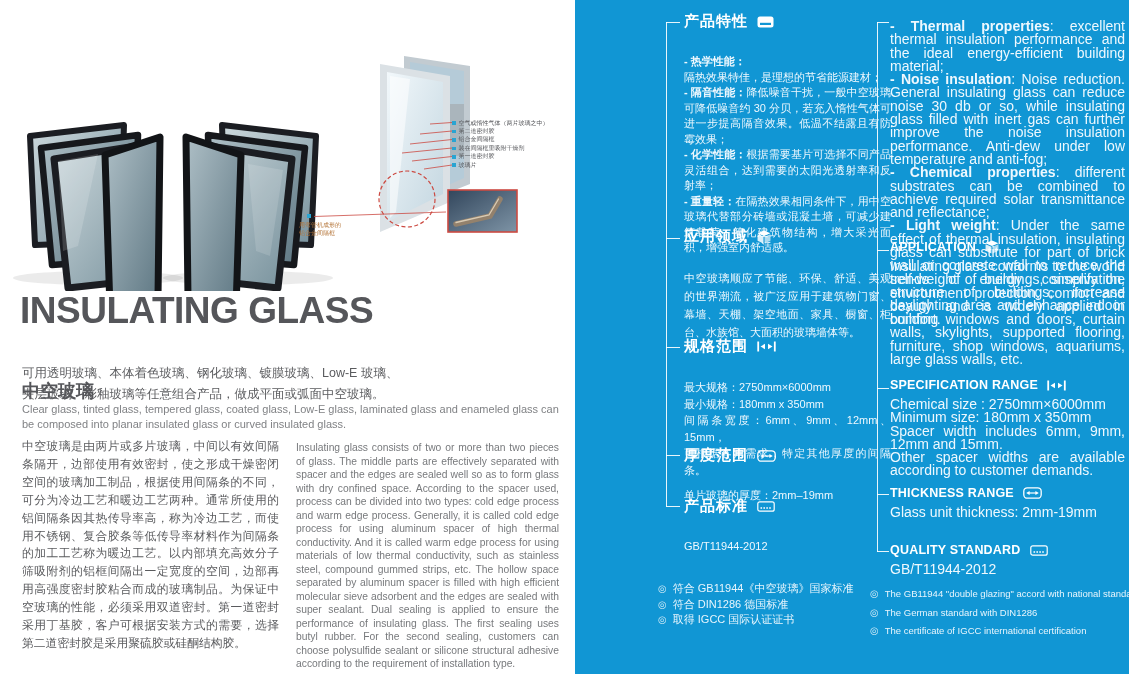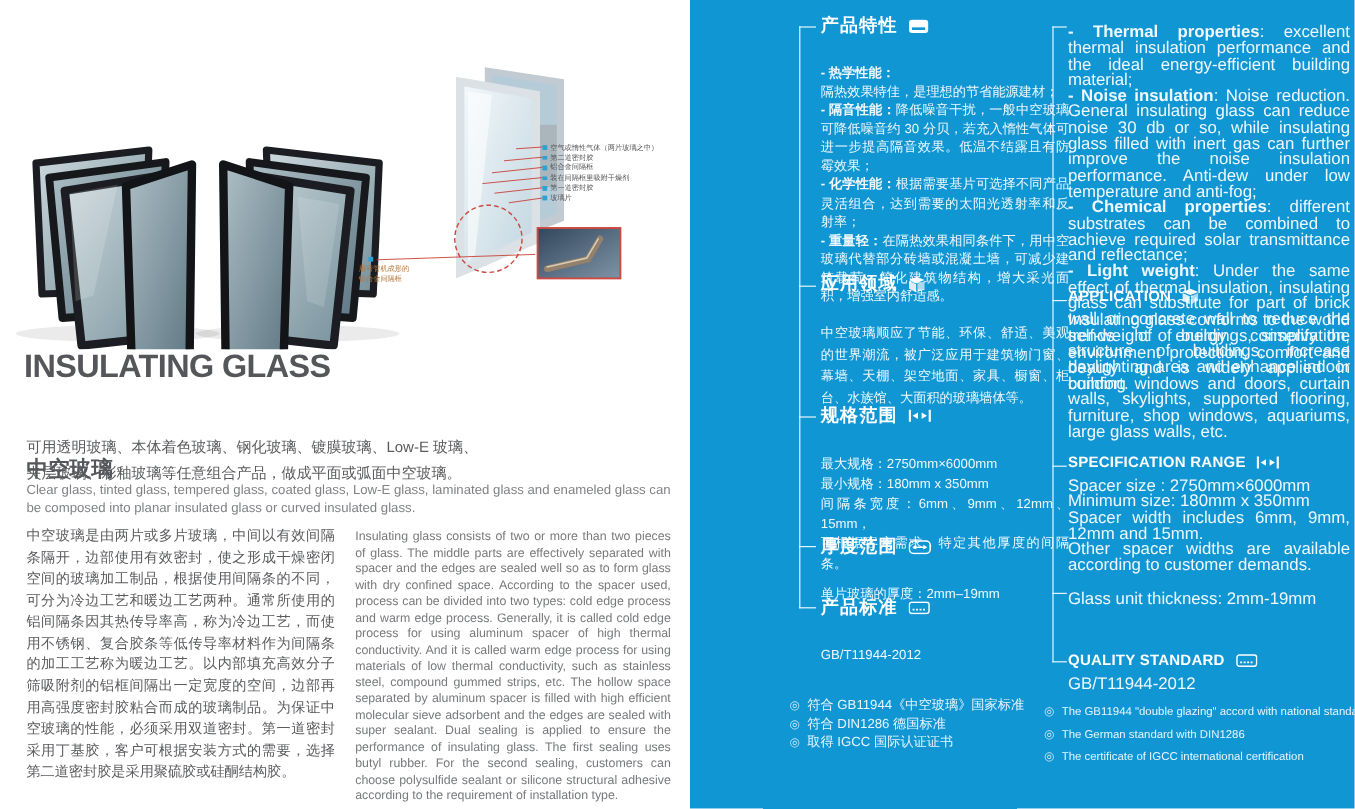--- a/index.html
+++ b/index.html
@@ -1,21 +1,21 @@
 <!DOCTYPE html>
 <html><head>
 <meta charset="utf-8">
 <style>
   html,body{margin:0;padding:0;background:#fff;}
   .page{position:relative;width:1129px;height:674px;background:#ffffff;overflow:hidden;
         font-family:"Liberation Sans","DejaVu Sans",sans-serif;}
   .abs{position:absolute;}
 
   
-  .main-title{left:20px;top:290px;font-size:27px;font-weight:bold;color:#55565a;letter-spacing:-.5px;}
+  .main-title{left:20px;top:290px;font-size:37px;font-weight:bold;color:#55565a;letter-spacing:-.5px;}
   .sub-title{left:22px;top:331px;font-size:18px;font-weight:bold;color:#55565a;margin-top:48px;}
   .intro-cn{left:22px;top:363px;width:545px;font-size:12.5px;color:#5a5b5e;line-height:21px;}
   .intro-en{left:22px;top:402px;width:548px;font-size:11px;color:#808285;line-height:14.5px;}
   .body-cn{left:22px;top:438px;width:257px;font-size:11.8px;color:#5a5b5e;line-height:17.9px;text-align:justify;}
   .body-en{left:296px;top:441px;width:263px;font-size:10.3px;color:#77797c;line-height:13.5px;text-align:justify;}
 
   .diagram-labels{left:452px;top:119px;}
   .dl-row{display:flex;align-items:center;height:8.4px;font-size:6px;color:#55565a;white-space:nowrap;}
   .sq{display:inline-block;width:3.5px;height:3.5px;background:#29a4d2;margin-right:3px;flex:0 0 auto;}
   .spacer-note{left:299px;top:221px;font-size:6px;line-height:8px;color:#b5763a;}
@@ -294,28 +294,37 @@
         <div class="sec-h en-h">
           <span>SPECIFICATION RANGE</span>
           <svg class="hicon" width="19" height="11">
             <line x1="1.2" y1="0.5" x2="1.2" y2="10.5" stroke="#fff" stroke-width="1.8"></line>
             <polygon points="3.5,5.5 8,2.8 8,8.2" fill="#fff"></polygon>
             <line x1="17.8" y1="0.5" x2="17.8" y2="10.5" stroke="#fff" stroke-width="1.8"></line>
             <polygon points="15.5,5.5 11,2.8 11,8.2" fill="#fff"></polygon>
           </svg>
         </div>
         <div class="en-body">
-          <p>Spacer size : 2750mm×6000mm</p>
+          <p>Chemical size : 2750mm×6000mm</p>
           <p>Minimum size: 180mm x 350mm</p>
           <p>Spacer width includes 6mm, 9mm, 12mm and 15mm.</p>
           <p>Other spacer widths are available according to customer demands.</p>
         </div>
       </div>
 
       <div class="sec" style="top:486px;">
+        <div class="sec-h en-h">
+          <span>THICKNESS RANGE</span>
+          <svg class="hicon" width="19" height="12">
+            <rect x="0.8" y="0.8" width="17.4" height="10.4" rx="3.5" fill="none" stroke="#fff" stroke-width="1.3"></rect>
+            <line x1="5" y1="6" x2="14" y2="6" stroke="#fff" stroke-width="1.2"></line>
+            <polygon points="3.2,6 6.6,4 6.6,8" fill="#fff"></polygon>
+            <polygon points="15.8,6 12.4,4 12.4,8" fill="#fff"></polygon>
+          </svg>
+        </div>
         <div class="en-body">Glass unit thickness: 2mm-19mm</div>
       </div>
 
       <div class="sec" style="top:543px;">
         <div class="sec-h en-h">
           <span>QUALITY STANDARD</span>
           <svg class="hicon" width="18" height="11">
             <rect x="0.8" y="0.8" width="16.4" height="9.4" rx="2" fill="none" stroke="#fff" stroke-width="1.2"></rect>
             <line x1="3.5" y1="7" x2="14.5" y2="7" stroke="#fff" stroke-width="1.5" stroke-dasharray="1.6,1.3"></line>
           </svg>

